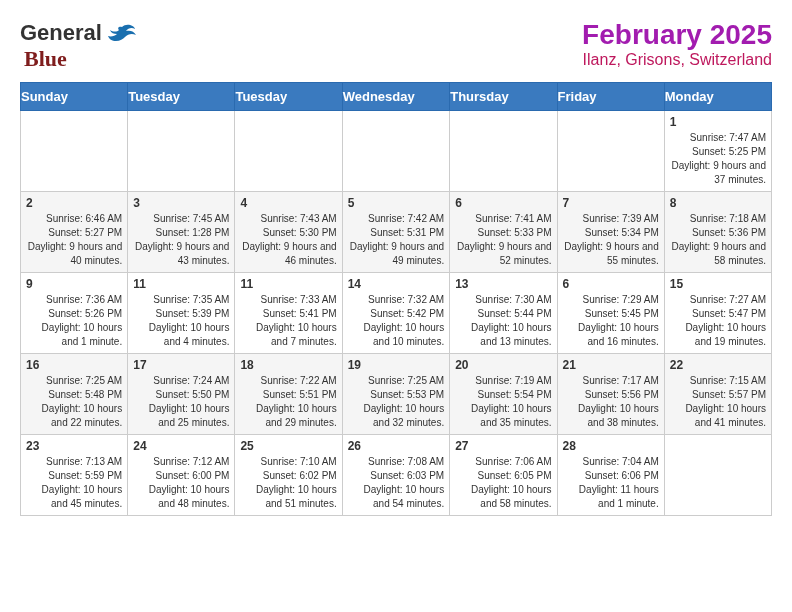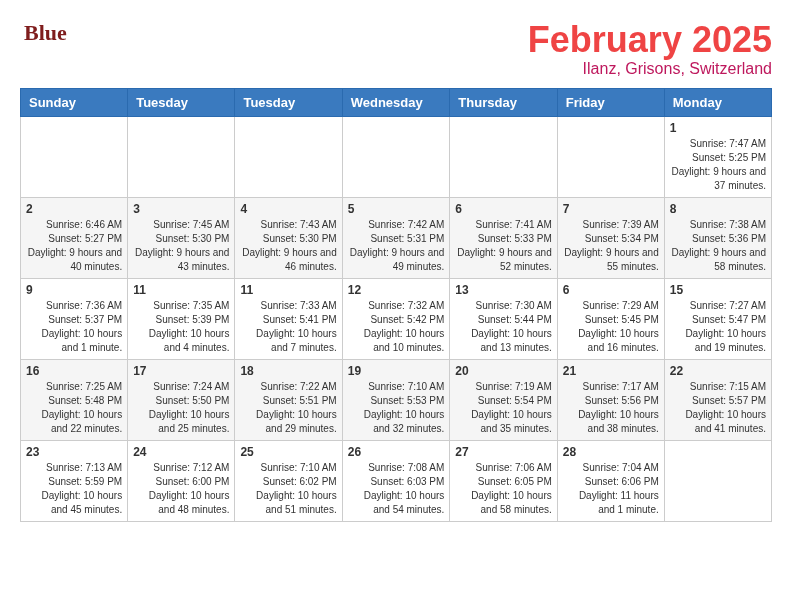--- a/index.html
+++ b/index.html
@@ -23,39 +23,39 @@
     }
     .logo-row {
       display: flex;
       align-items: center;
       gap: 4px;
     }
     .title-block {
       text-align: right;
     }
     .title-block h1 {
-      font-size: 36px;
+      font-size: 28px;
       font-weight: bold;
-      color: #ef4444;
+      color: #a21caf;
       line-height: 1.1;
     }
     .title-block h2 {
       font-size: 16px;
       font-weight: normal;
       color: #be185d;
     }
     .calendar {
       width: 100%;
       border-collapse: collapse;
       border: 1px solid #ccc;
     }
     .calendar th {
       background-color: #3a7abf;
       color: #fff;
-      padding: 6px 8px;
+      padding: 6px 0;
       font-size: 13px;
       text-align: left;
       border: 1px solid #2a6aaf;
     }
     .calendar td {
       vertical-align: top;
       border: 1px solid #ccc;
       padding: 4px 5px;
       width: 108px;
       min-height: 80px;
@@ -83,20 +83,28 @@
     }
     .calendar tr:nth-child(even) .empty-cell {
       background: #f5f5f5 !important;
     }
   </style>
 </head>
 <body>
 
 <div class="header">
   <div class="logo">
+    <div class="logo-row">
+      <span style="font-size:22px;font-weight:bold;">
+        <span style="color:#333;">General</span>
+        <svg width="28" height="22" viewBox="0 0 28 22" style="vertical-align:middle;display:inline-block;">
+          <path d="M14 4 C18 0, 26 2, 27 6 C24 4, 20 5, 18 8 C22 7, 26 8, 28 12 C24 10, 20 11, 17 14 C15 16, 12 18, 8 18 C4 18, 1 16, 0 13 C3 14, 7 13, 9 11 C6 11, 3 10, 2 7 C5 9, 9 9, 11 7 C9 5, 11 3, 14 4 Z" fill="#1a6faf"></path>
+        </svg>
+      </span>
+    </div>
     <div style="color:#7f1d1d;font-size:22px;font-weight:bold;margin-left:4px;font-family:Liberation Serif, serif;">Blue</div>
   </div>
   <div class="title-block">
     <h1>February 2025</h1>
     <h2>Ilanz, Grisons, Switzerland</h2>
   </div>
 </div>
 
 <table class="calendar">
   <thead>
@@ -128,21 +136,21 @@
       <tr>
         <td>
           <span class="day-number">2</span>
           <div class="day-info">Sunrise: 6:46 AM
 Sunset: 5:27 PM
 Daylight: 9 hours and 40 minutes.</div>
         </td>
         <td>
           <span class="day-number">3</span>
           <div class="day-info">Sunrise: 7:45 AM
-Sunset: 5:30 PM
+Sunset: 1:28 PM
 Daylight: 9 hours and 43 minutes.</div>
         </td>
         <td>
           <span class="day-number">4</span>
           <div class="day-info">Sunrise: 7:43 AM
 Sunset: 5:30 PM
 Daylight: 9 hours and 46 minutes.</div>
         </td>
         <td>
           <span class="day-number">5</span>
@@ -157,46 +165,46 @@
 Daylight: 9 hours and 52 minutes.</div>
         </td>
         <td>
           <span class="day-number">7</span>
           <div class="day-info">Sunrise: 7:39 AM
 Sunset: 5:34 PM
 Daylight: 9 hours and 55 minutes.</div>
         </td>
         <td>
           <span class="day-number">8</span>
-          <div class="day-info">Sunrise: 7:38 AM
+          <div class="day-info">Sunrise: 7:18 AM
 Sunset: 5:36 PM
 Daylight: 9 hours and 58 minutes.</div>
         </td>
       </tr>
       <tr>
         <td>
           <span class="day-number">9</span>
           <div class="day-info">Sunrise: 7:36 AM
-Sunset: 5:37 PM
+Sunset: 5:26 PM
 Daylight: 10 hours and 1 minute.</div>
         </td>
         <td>
           <span class="day-number">11</span>
           <div class="day-info">Sunrise: 7:35 AM
 Sunset: 5:39 PM
 Daylight: 10 hours and 4 minutes.</div>
         </td>
         <td>
           <span class="day-number">11</span>
           <div class="day-info">Sunrise: 7:33 AM
 Sunset: 5:41 PM
 Daylight: 10 hours and 7 minutes.</div>
         </td>
         <td>
-          <span class="day-number">12</span>
+          <span class="day-number">14</span>
           <div class="day-info">Sunrise: 7:32 AM
 Sunset: 5:42 PM
 Daylight: 10 hours and 10 minutes.</div>
         </td>
         <td>
           <span class="day-number">13</span>
           <div class="day-info">Sunrise: 7:30 AM
 Sunset: 5:44 PM
 Daylight: 10 hours and 13 minutes.</div>
         </td>
@@ -227,21 +235,21 @@
 Daylight: 10 hours and 25 minutes.</div>
         </td>
         <td>
           <span class="day-number">18</span>
           <div class="day-info">Sunrise: 7:22 AM
 Sunset: 5:51 PM
 Daylight: 10 hours and 29 minutes.</div>
         </td>
         <td>
           <span class="day-number">19</span>
-          <div class="day-info">Sunrise: 7:10 AM
+          <div class="day-info">Sunrise: 7:25 AM
 Sunset: 5:53 PM
 Daylight: 10 hours and 32 minutes.</div>
         </td>
         <td>
           <span class="day-number">20</span>
           <div class="day-info">Sunrise: 7:19 AM
 Sunset: 5:54 PM
 Daylight: 10 hours and 35 minutes.</div>
         </td>
         <td>

